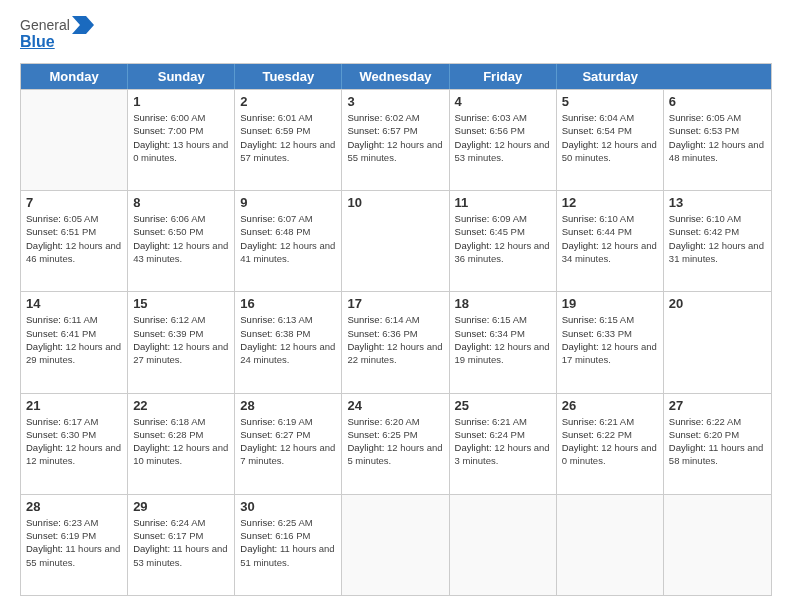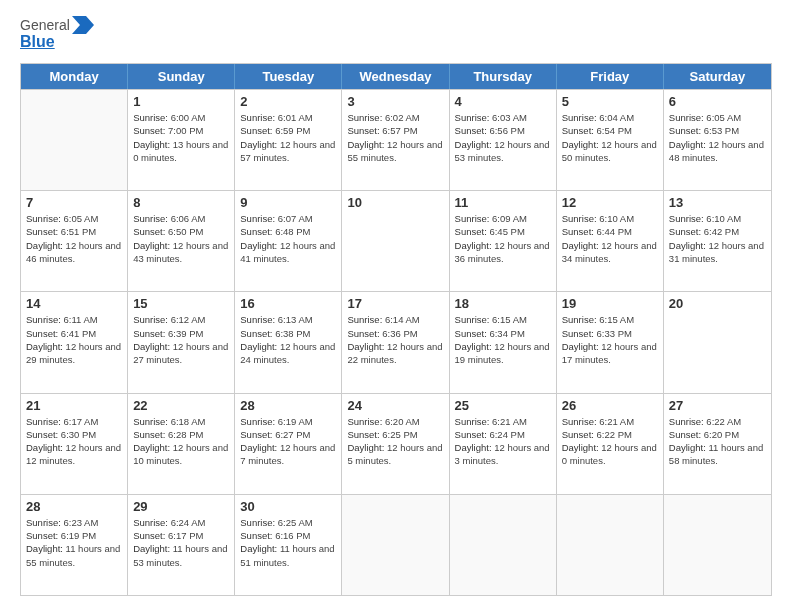--- a/index.html
+++ b/index.html
@@ -115,21 +115,20 @@
       <div class="subtitle"></div>
     </div>
   </div>
 
   <div class="calendar">
     <div class="cal-header-row">
     <div class="cal-header-cell">Monday</div>
         <div class="cal-header-cell">Sunday</div>
         <div class="cal-header-cell">Tuesday</div>
         <div class="cal-header-cell">Wednesday</div>
-        <div class="cal-header-cell">Thursday</div>
         <div class="cal-header-cell">Friday</div>
         <div class="cal-header-cell">Saturday</div>
       </div>
     <div class="cal-body">
     <div class="cal-week">
           <div class="cal-cell empty"></div>
           <div class="cal-cell">
         <div class="day-number">1</div>
         <div class="day-info">
           <span class="label">Sunrise: </span>6:00 AM<br>

